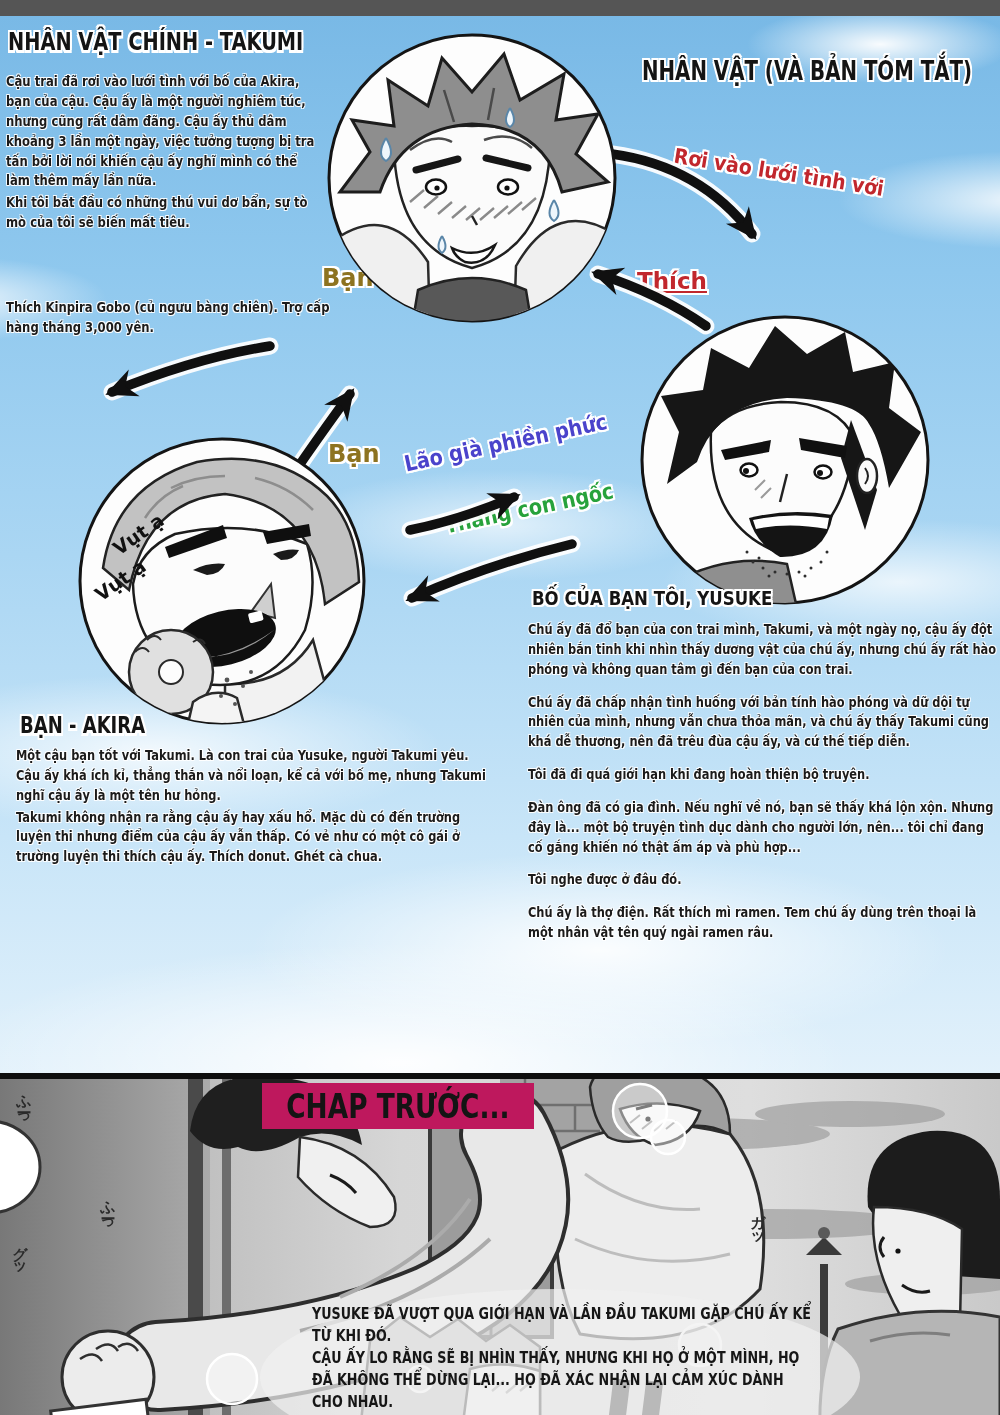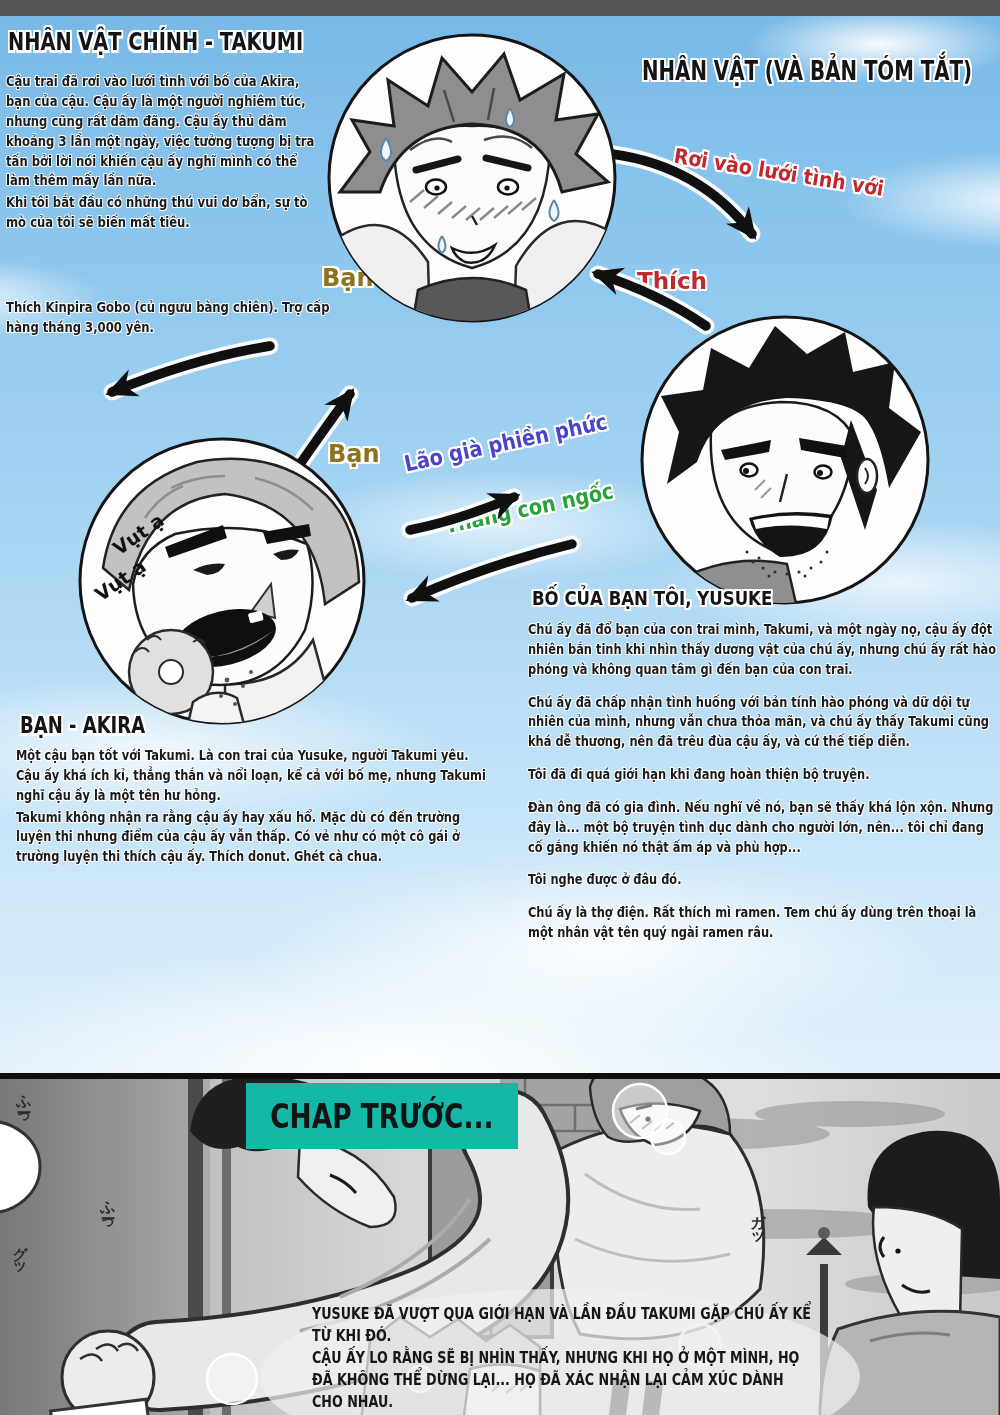--- a/index.html
+++ b/index.html
@@ -20,21 +20,21 @@
   .otl-sm{text-shadow:-1px -1px 0 rgba(255,255,255,.9),1px -1px 0 rgba(255,255,255,.9),-1px 1px 0 rgba(255,255,255,.9),1px 1px 0 rgba(255,255,255,.9);}
   .heading{font-weight:bold;color:#141414;white-space:nowrap;transform-origin:0 0;}
   .bodytxt{font-weight:bold;color:#1b1b1b;transform-origin:0 0;}
   .bodytxt p{margin:0 0 13px 0;}
   .lbl{font-weight:bold;white-space:nowrap;transform-origin:0 0;}
   .arrows{position:absolute;left:0;top:0;width:1000px;height:1415px;pointer-events:none;}
   .wa{stroke:#fff;stroke-width:17;opacity:.92;fill:none;stroke-linecap:round;}
   .ba{stroke:#101010;stroke-width:9.5;fill:none;stroke-linecap:round;}
   .portrait{position:absolute;}
   .panel{position:absolute;left:0;top:1057px;width:1000px;height:358px;border-top:6px solid #0e0e0e;box-sizing:border-box;overflow:hidden;background:#cfcfcf;}
-  .chapbox{position:absolute;left:246px;top:4px;width:272px;height:66px;background:#14b8a6;display:flex;align-items:center;justify-content:center;}
+  .chapbox{position:absolute;left:262px;top:4px;width:272px;height:46px;background:#be185d;display:flex;align-items:center;justify-content:center;}
   .chapttl{font-weight:bold;font-size:30px;color:#141414;white-space:nowrap;display:inline-block;transform:scale(0.88,1.12);}
   .summary{position:absolute;left:312px;top:224px;width:610px;transform:scaleX(0.82);transform-origin:0 0;
     font-weight:bold;font-size:15.5px;line-height:1.42;color:#161616;}
   .summary p{margin:0;}
   .sfx{position:absolute;writing-mode:vertical-rl;font-weight:bold;color:#2a2a2a;font-size:15px;letter-spacing:2px;}
 </style>
 </head>
 <body>
 
 <div class="page">
@@ -44,21 +44,21 @@
   <div class="abs bodytxt otl-sm" style="left:6px;top:56px;width:372px;font-size:14px;line-height:1.42;transform:scaleX(0.83);">
     <p style="margin-bottom:2px;">Cậu trai đã rơi vào lưới tình với bố của Akira, bạn của cậu. Cậu ấy là một người nghiêm túc, nhưng cũng rất dâm đãng. Cậu ấy thủ dâm khoảng 3 lần một ngày, việc tưởng tượng bị tra tấn bởi lời nói khiến cậu ấy nghĩ mình có thể làm thêm mấy lần nữa.</p>
     <p>Khi tôi bắt đầu có những thú vui dơ bẩn, sự tò mò của tôi sẽ biến mất tiêu.</p>
   </div>
 
   <div class="abs bodytxt otl-sm" style="left:6px;top:281px;width:390px;font-size:14px;line-height:1.45;transform:scaleX(0.83);">Thích Kinpira Gobo (củ ngưu bàng chiên). Trợ cấp hàng tháng 3,000 yên.</div>
 
   <div class="abs heading otl-lg" style="left:642px;top:40px;font-size:23px;transform:scale(0.86,1.15);">NHÂN VẬT (VÀ BẢN TÓM TẮT)</div>
 
   <div class="abs lbl otl-lg" style="left:676px;top:128px;font-size:21px;color:#c1272d;transform:rotate(9deg) scaleX(0.9);">Rơi vào lưới tình với</div>
-  <div class="abs lbl otl-lg" style="left:637px;top:252px;font-size:23px;color:#c1272d;">Thích</div>
+  <div class="abs lbl otl-lg" style="left:637px;top:252px;font-size:23px;color:#c1272d;text-decoration:underline;">Thích</div>
   <div class="abs lbl otl-lg" style="left:322px;top:248px;font-size:24px;color:#8d7320;">Bạn</div>
   <div class="abs lbl otl-lg" style="left:328px;top:424px;font-size:24px;color:#8d7320;">Bạn</div>
   <div class="abs lbl otl-lg" style="left:402px;top:436px;font-size:22px;color:#4a43cb;transform:rotate(-12deg) scaleX(0.88);">Lão già phiền phức</div>
   <div class="abs lbl otl-lg" style="left:442px;top:498px;font-size:22px;color:#27a23b;transform:rotate(-12deg) scaleX(0.88);">Thằng con ngốc</div>
 
   <svg class="arrows" viewBox="0 0 1000 1415">
     <defs>
       <marker id="ah" viewBox="0 0 30 30" markerUnits="userSpaceOnUse" markerWidth="36" markerHeight="36" refX="22" refY="15" orient="auto">
         <path d="M2 3 L28 15 L2 27 L10 15 Z" fill="#101010"></path>
       </marker>

